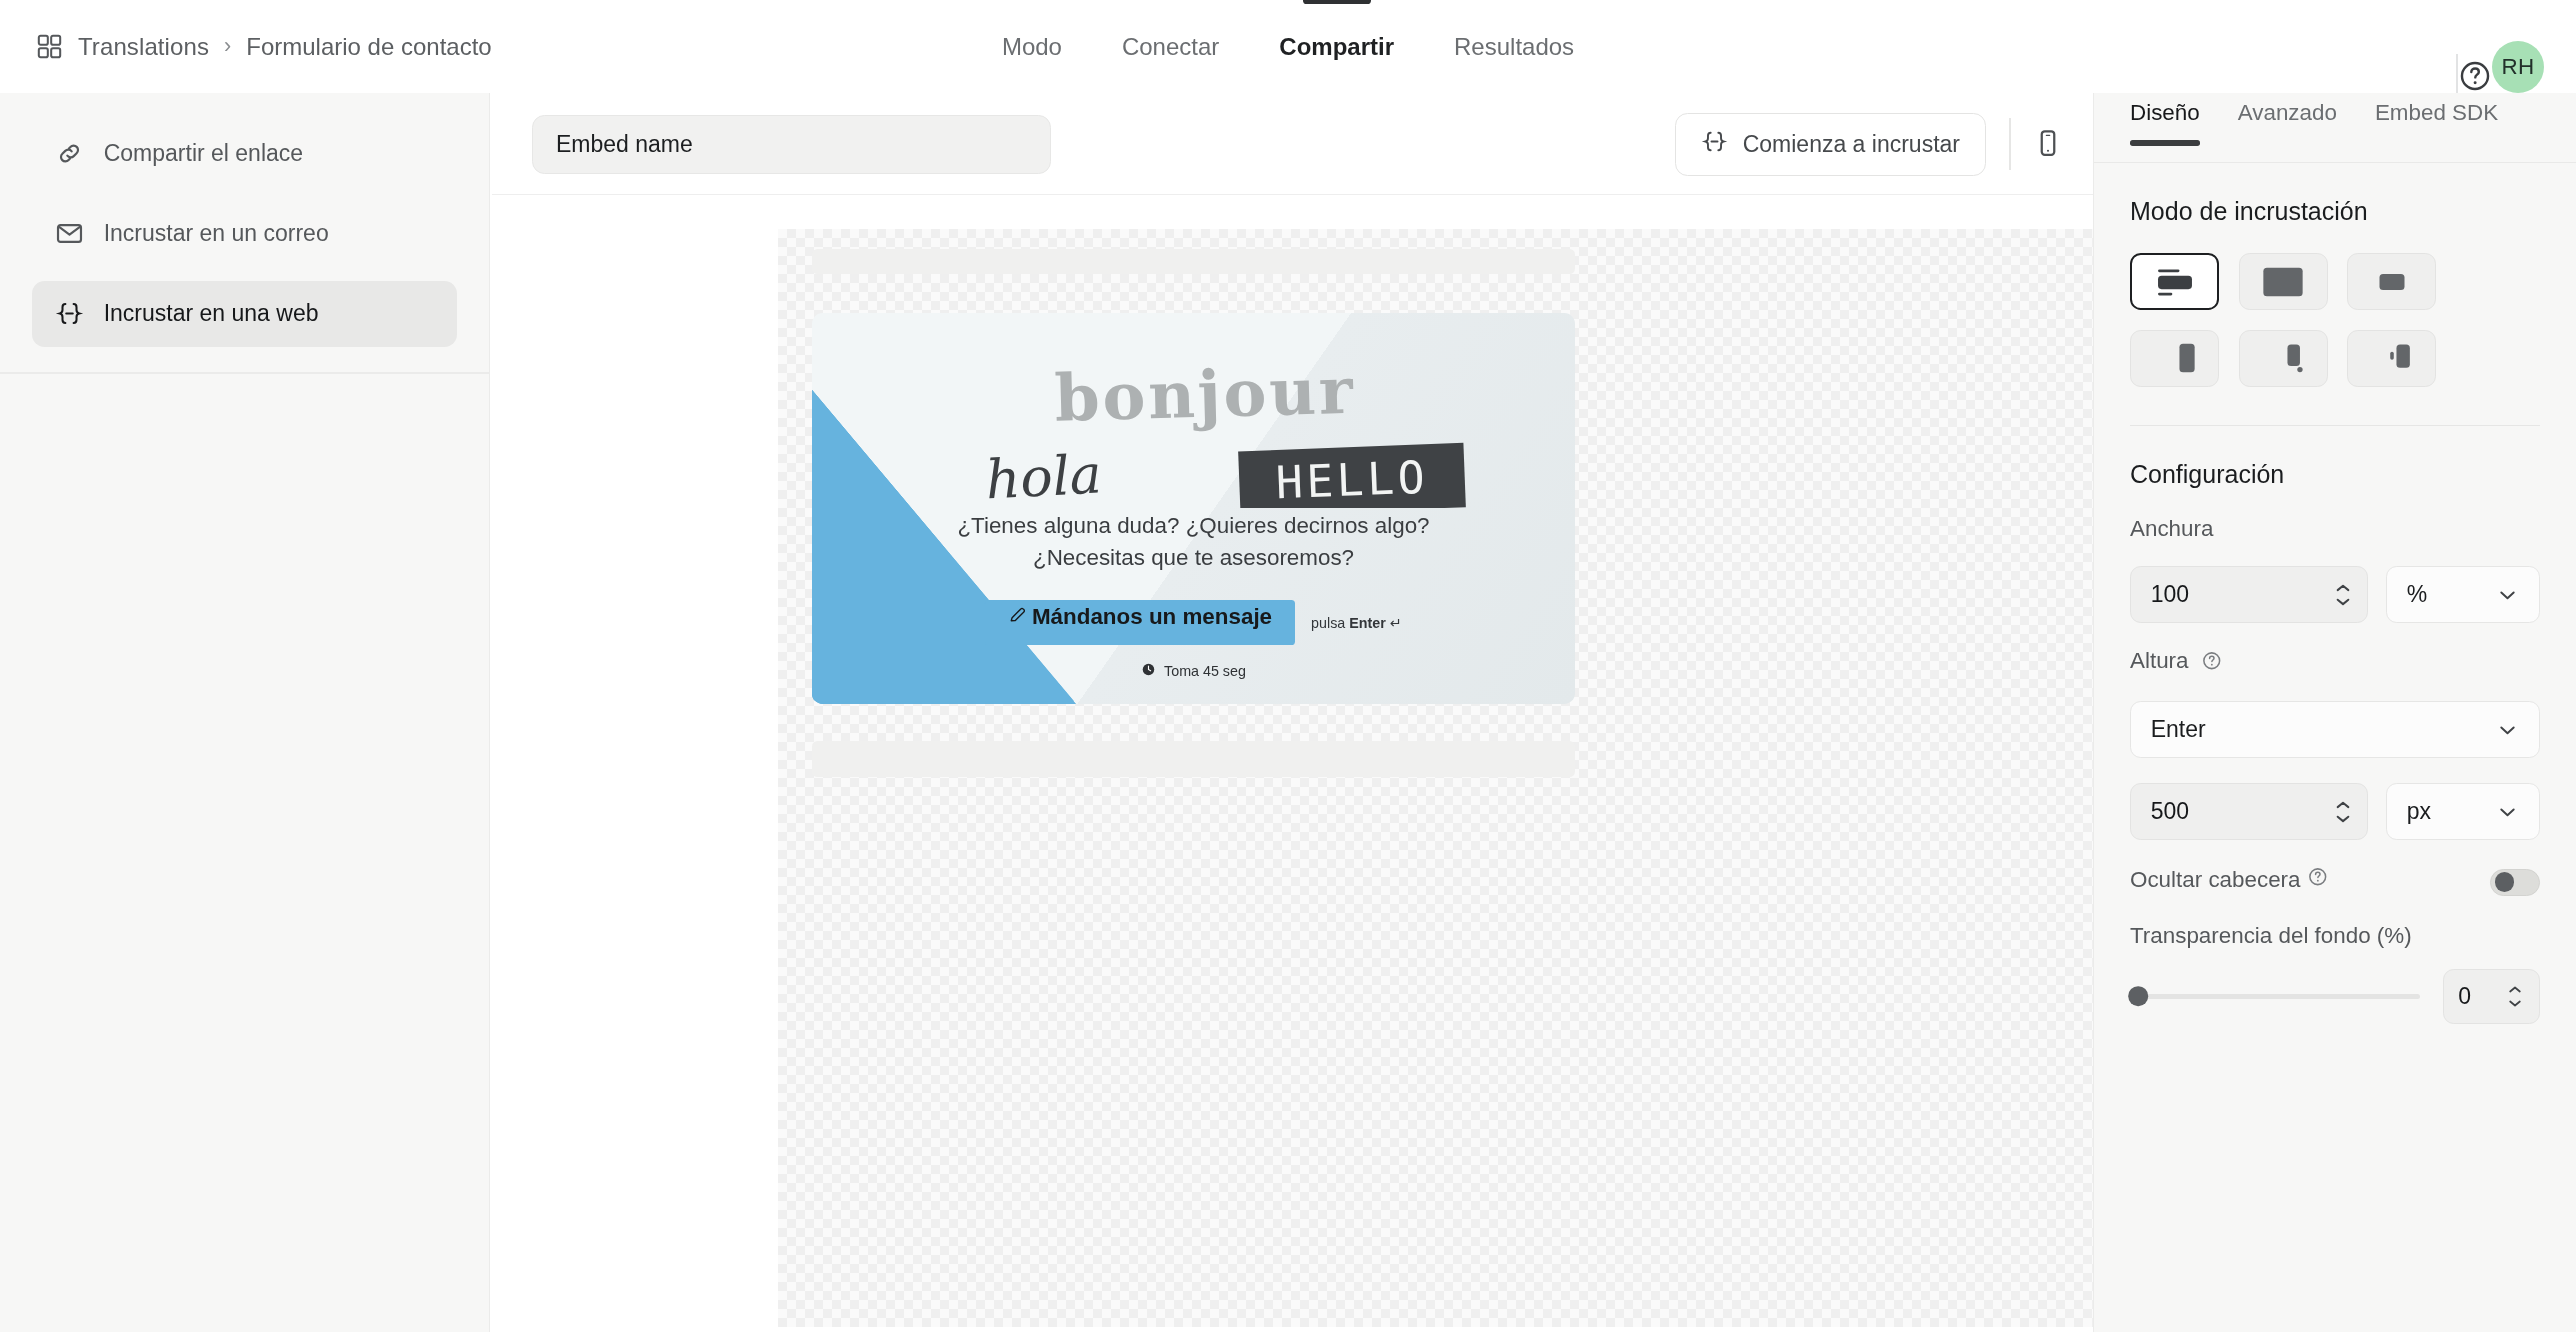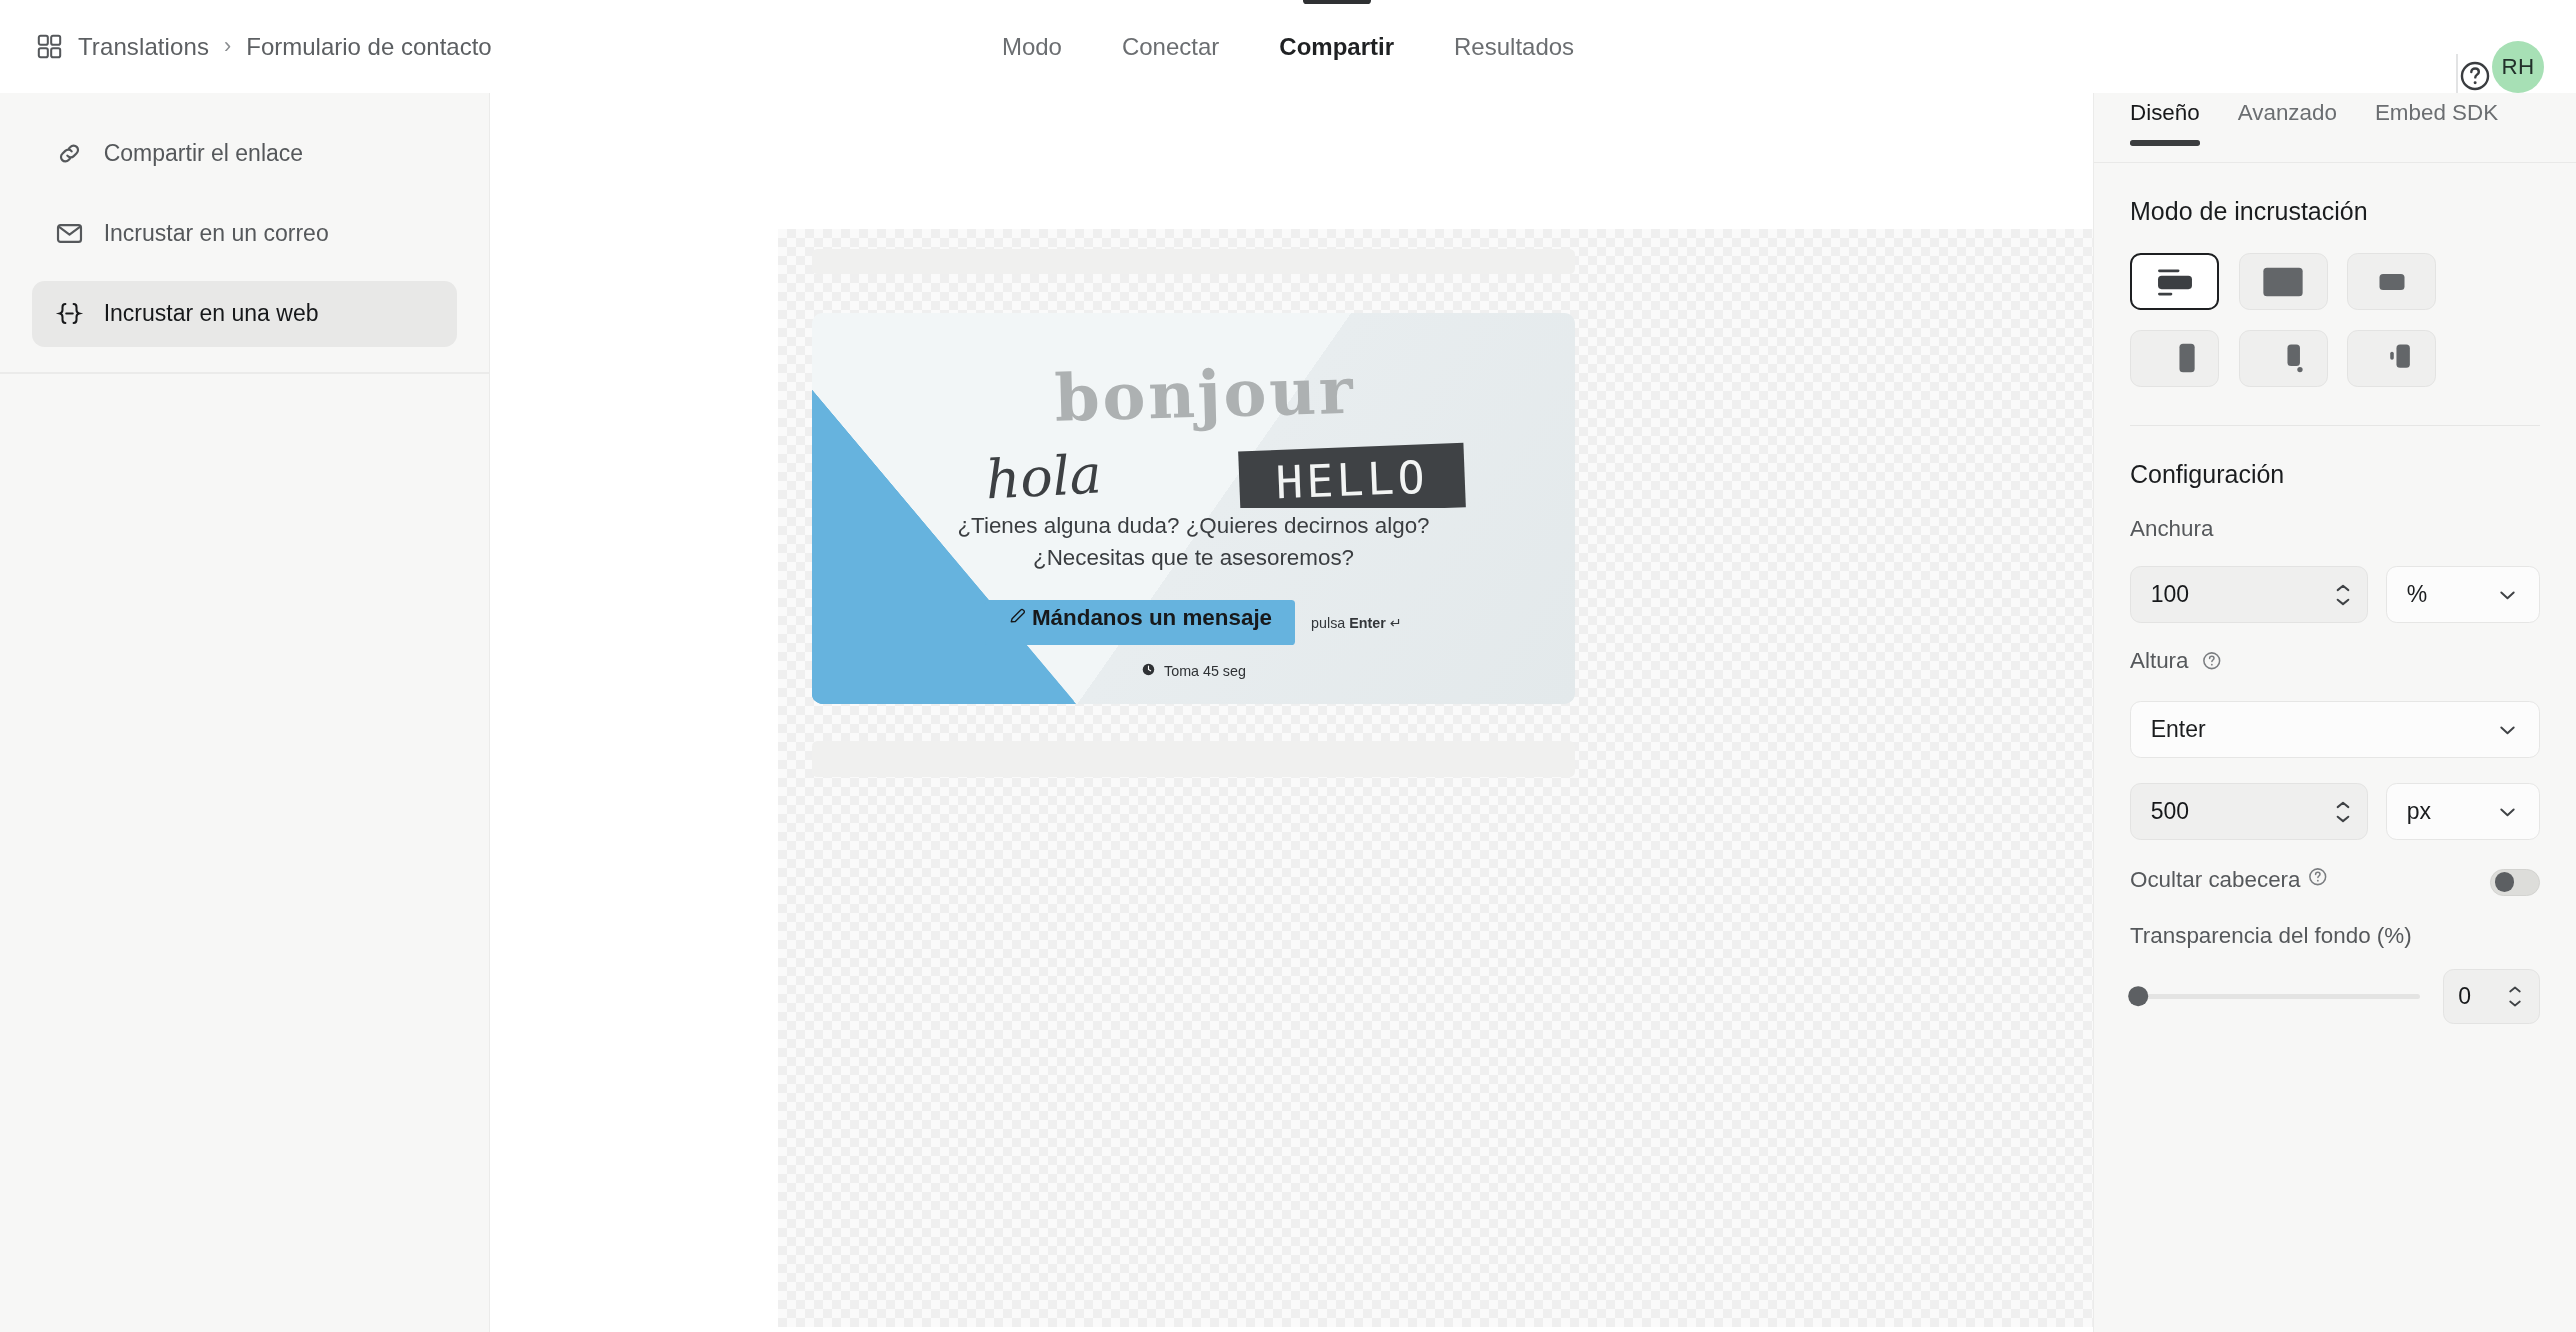--- a/index.html
+++ b/index.html
@@ -142,24 +142,24 @@
     position: relative; z-index: 3;
     width: 572px; text-align: center;
     font-size: 22.4px; line-height: 1.42; color: #3a3d40;
     margin-top: 1.8px;
   }
   .cta-row {
     position: relative; z-index: 3;
     display: flex; align-items: center; gap: 16px; margin-top: 27px;
   }
   .cta-btn {
-    height: 45px; padding: 5px 23px;
+    height: 45px; padding: 15px 23px;
     background: #66b3de; color: #17191b;
     border: none; border-radius: 3.6px;
-    display: flex; align-items: flex-start; gap: 4px;
+    display: flex; align-items: flex-end; gap: 4px;
     font-size: 22.4px; font-weight: bold; cursor: pointer;
     font-family: "Liberation Sans", sans-serif;
   }
   .cta-hint { font-size: 14.3px; color: #33363a; }
   .cta-hint b { font-weight: bold; }
   .time-row {
     position: relative; z-index: 3;
     display: flex; align-items: center; gap: 8px;
     font-size: 14.3px; color: #2f3235; margin-top: 17px;
   }
@@ -311,20 +311,46 @@
       </span>
       <span class="side-label">Incrustar en una web</span>
     </div>
 
   </div>
   <div class="side-div"></div>
 </div>
 
 <div class="center">
 
+  <div class="ctoolbar">
+    <input class="embed-name" type="text" value="Embed name" style="">
+
+    <div class="start-embed">
+      <span>
+        <svg width="27" height="27" viewBox="0 0 24 24" fill="none">
+          <path d="M8.6 4.2c-2 0-2.4 1-2.4 2.6v2.4c0 1.6-.7 2.4-2.2 2.8 1.5.4 2.2 1.2 2.2 2.8v2.4c0 1.6.4 2.6 2.4 2.6" stroke="#46494c" stroke-width="1.7" stroke-linecap="round"></path>
+          <path d="M15.4 4.2c2 0 2.4 1 2.4 2.6v2.4c0 1.6.7 2.4 2.2 2.8-1.5.4-2.2 1.2-2.2 2.8v2.4c0 1.6-.4 2.6-2.4 2.6" stroke="#46494c" stroke-width="1.7" stroke-linecap="round"></path>
+          <path d="M9.3 12h5.4" stroke="#46494c" stroke-width="1.7" stroke-linecap="round"></path>
+        </svg>
+      </span>
+      <span>Comienza a incrustar</span>
+    </div>
+
+    <div class="tool-div"></div>
+
+    <div class="mobile-btn">
+      <span>
+        <svg width="30" height="30" viewBox="0 0 24 24" fill="none">
+          <rect x="7" y="2.6" width="10" height="18.8" rx="2.4" stroke="#4d5053" stroke-width="1.8"></rect>
+          <rect x="10.2" y="5.4" width="3.6" height="1" rx="0.5" fill="#4d5053"></rect>
+          <circle cx="12" cy="18.2" r="0.85" fill="#4d5053"></circle>
+        </svg>
+      </span>
+    </div>
+  </div>
 
   <div class="stage">
     <div class="stage-inner"></div>
 
     <div class="ph-bar" style="left:34px; top:19.7px; width:763px; height:25px;"></div>
 
     <div class="embed-card">
       <svg class="blue-tri" viewBox="0 0 853 437" preserveAspectRatio="none">
         <polygon points="0,86 295,437 0,437" fill="#66b3de"></polygon>
         <polygon points="0,86 295,437 0,437" fill="#66b3de"></polygon>

